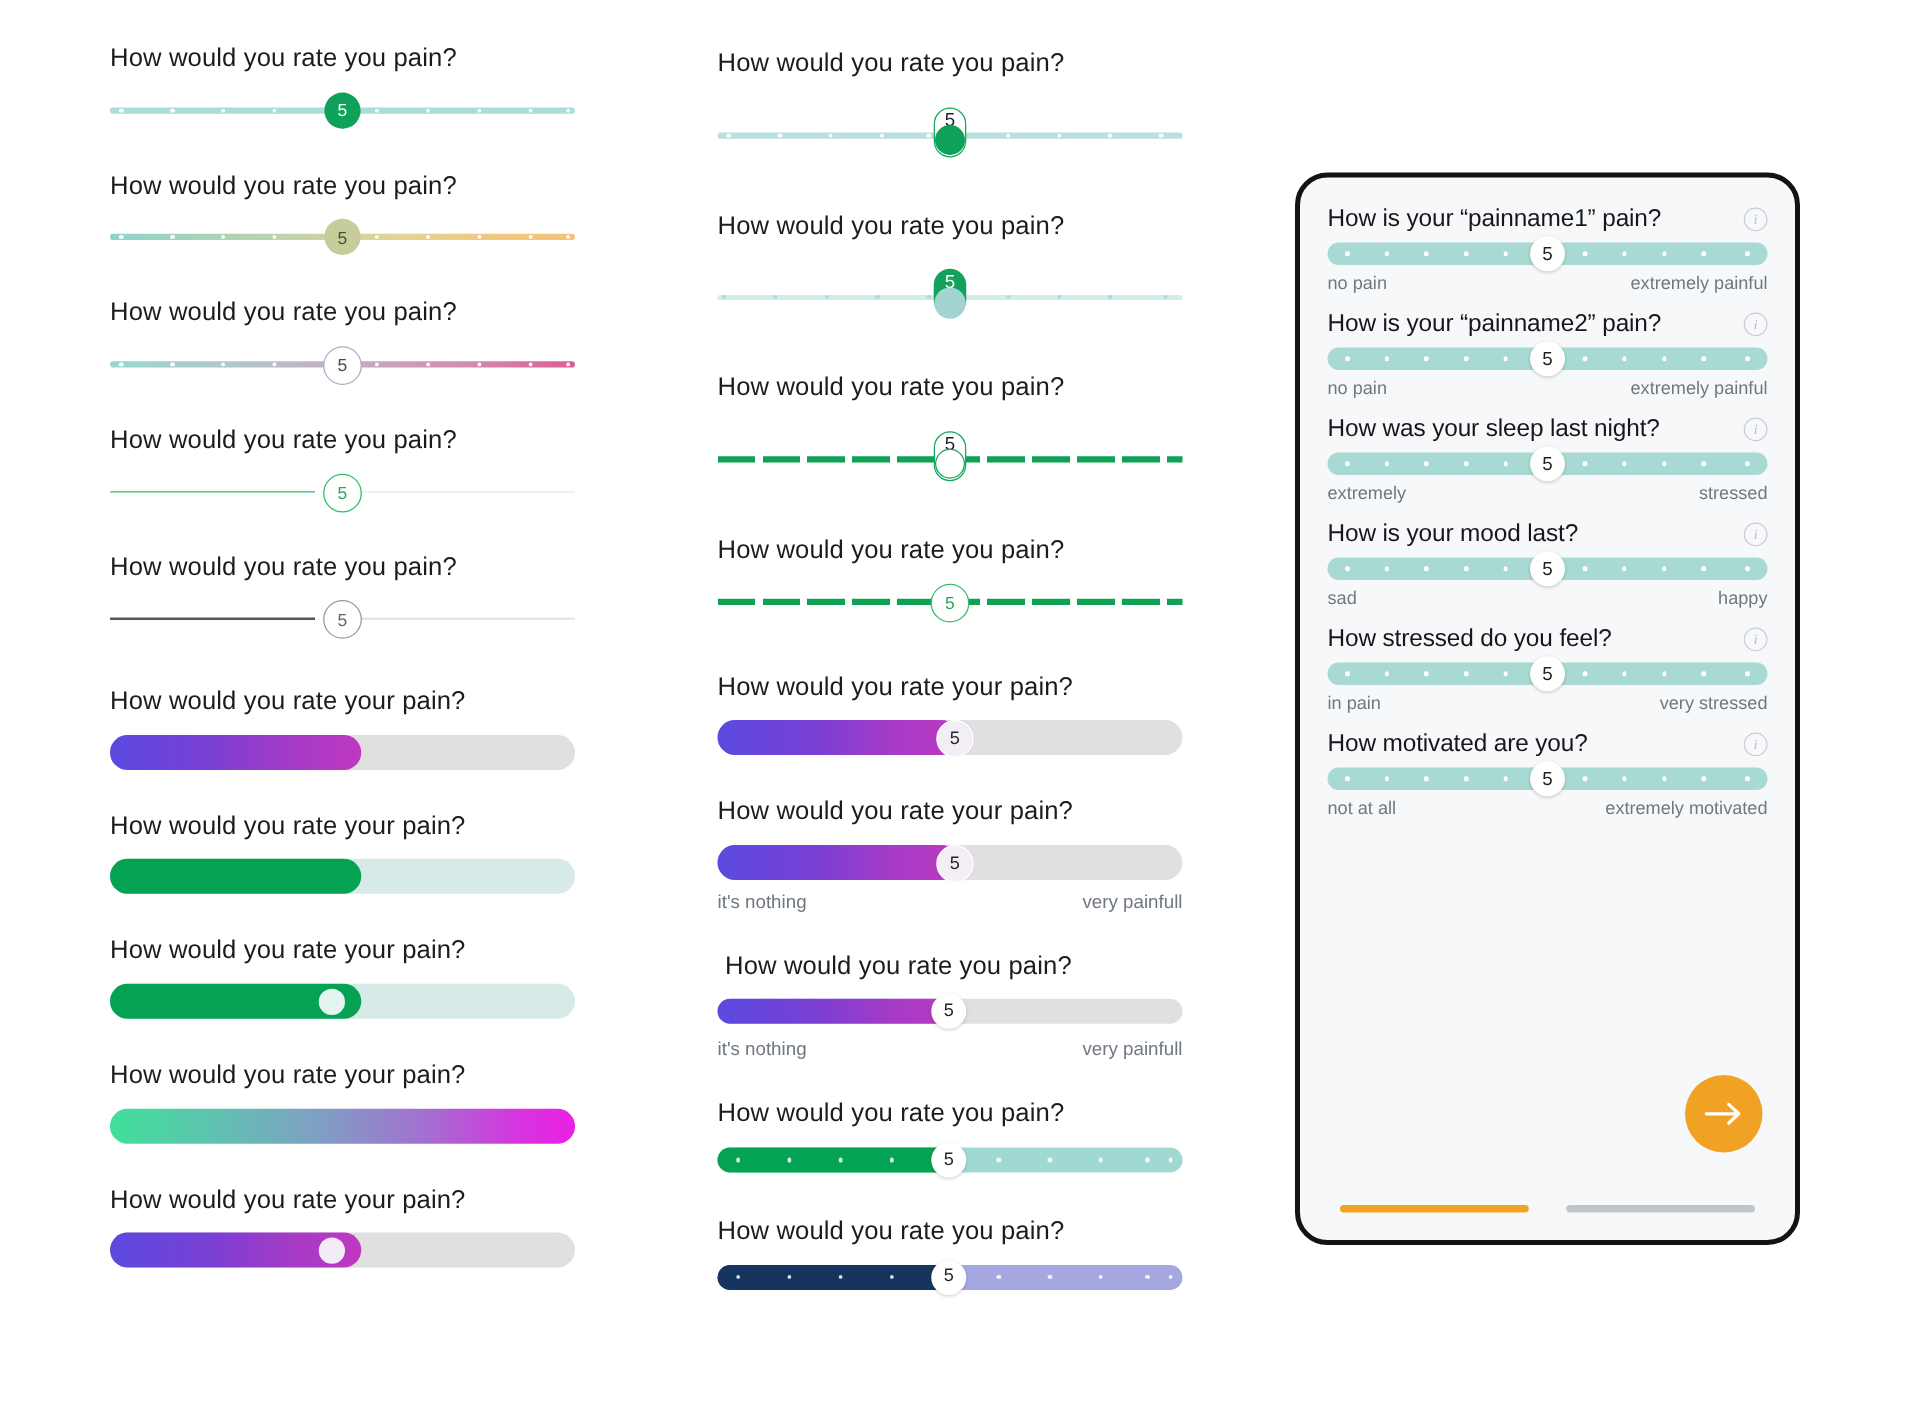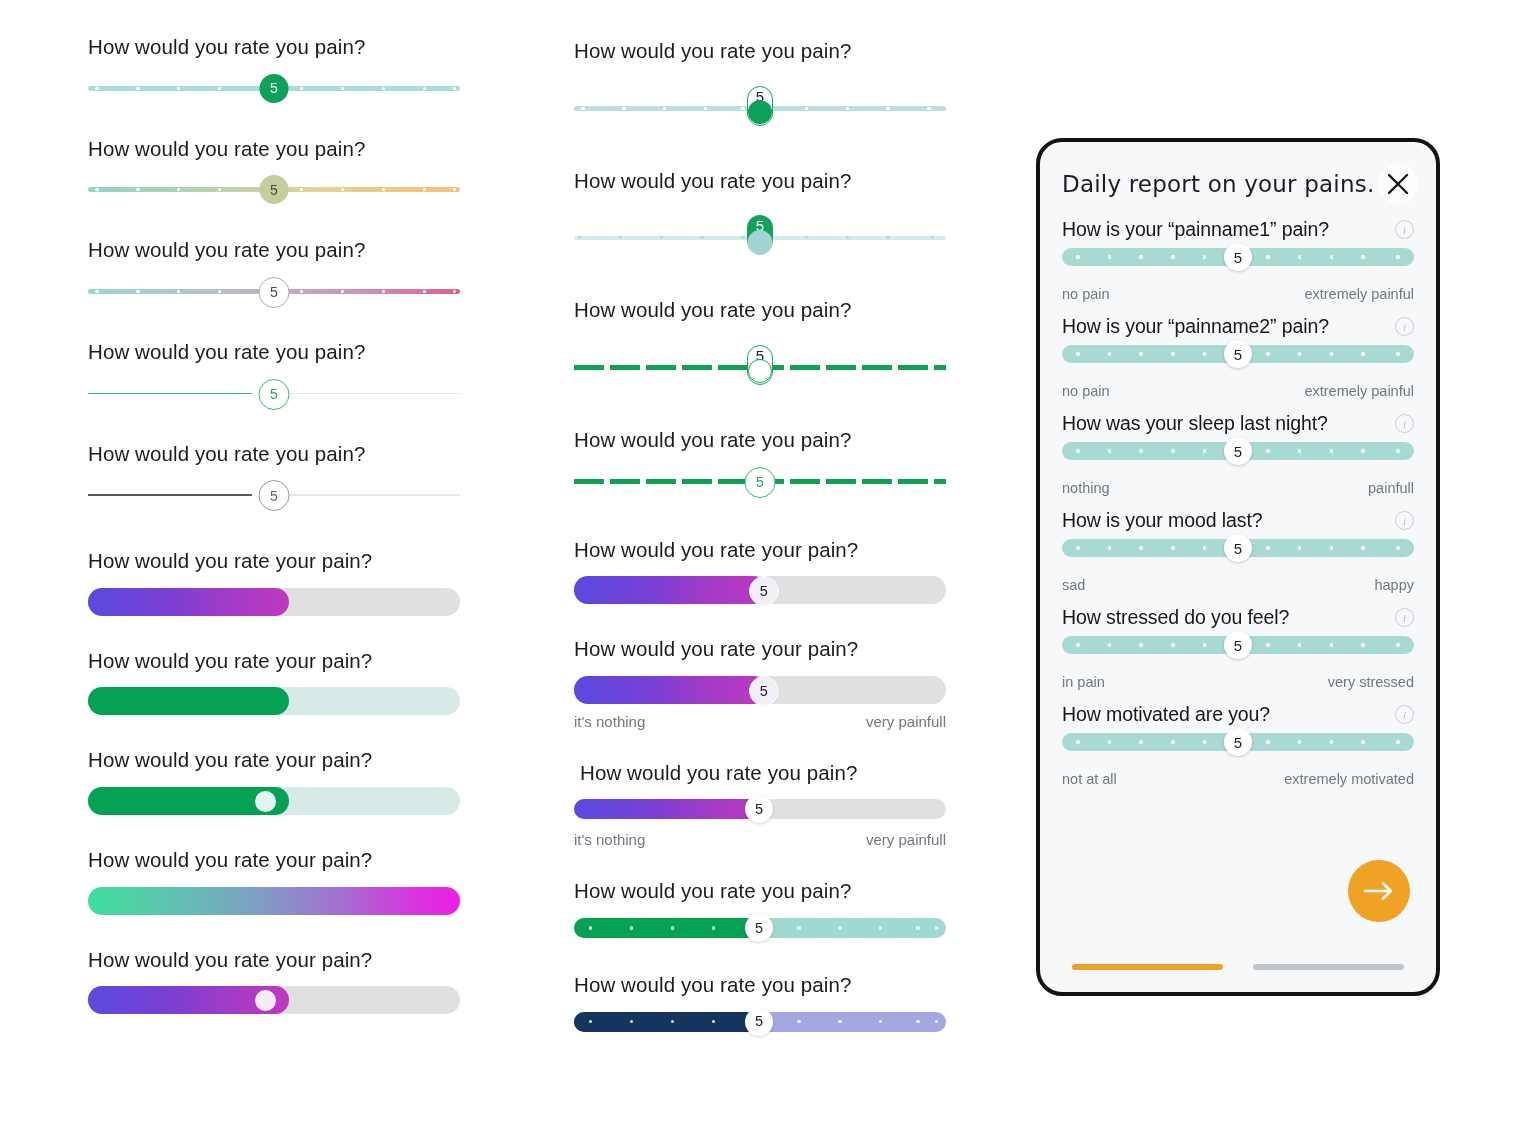--- a/index.html
+++ b/index.html
@@ -152,21 +152,21 @@
   .ph-track{position:absolute;left:0;right:0;top:0;height:18px;border-radius:10px;background:#a8dad3;}
   .ph-dots{position:absolute;left:0;right:0;top:0;height:18px;}
   .ph-dots i{position:absolute;top:7.4px;width:3.6px;height:3.6px;border-radius:50%;background:#ffffff;}
   .ph-knob{
     position:absolute;top:-5px;left:50%;transform:translateX(-50%);
     width:28px;height:28px;border-radius:50%;background:#ffffff;
     display:flex;align-items:center;justify-content:center;
     font-size:15px;color:#1d1f22;
     box-shadow:0 1px 3px rgba(0,0,0,.2);
   }
-  .ph-ends{display:flex;justify-content:space-between;font-size:14.5px;color:#70787f;margin-top:20px;}
+  .ph-ends{display:flex;justify-content:space-between;font-size:14.5px;color:#70787f;margin-top:7px;}
 
   .next-btn{
     position:absolute;right:26px;bottom:70px;
     width:62px;height:62px;border-radius:50%;background:#efa224;
     display:flex;align-items:center;justify-content:center;
   }
   .progress-row{
     position:absolute;left:32px;right:32px;bottom:22px;
     display:flex;gap:30px;
   }
@@ -433,28 +433,20 @@
             <i style="left:92%"></i>
             <i style="left:97%"></i>
         </div>
         <div class="bar-badge white" style="left:46%;top:-4px;">5</div>
       </div>
     </div>
   </div>
 
   <div id="phone">
 
-    <div class="ph-header">
-      <div class="ph-title">Daily report on your pains.</div>
-      <div class="close-btn">
-        <svg width="26" height="26" viewBox="0 0 26 26" aria-hidden="true">
-          <path d="M4 4 L22 22 M22 4 L4 22" stroke="#111315" stroke-width="2.4" stroke-linecap="round" fill="none"></path>
-        </svg>
-      </div>
-    </div>
 
     <div class="ph-item">
       <div class="ph-qrow">
         <span class="ph-q">How is your “painname1” pain?</span>
         <span class="info-icon">i</span>
       </div>
       <div class="ph-slider">
         <div class="ph-track"></div>
         <div class="ph-dots">
           <i style="left:4%"></i>
@@ -518,22 +510,22 @@
             <i style="left:40%"></i>
           <i style="left:58%"></i>
             <i style="left:67%"></i>
             <i style="left:76%"></i>
             <i style="left:85%"></i>
             <i style="left:95%"></i>
         </div>
         <div class="ph-knob">5</div>
       </div>
       <div class="ph-ends">
-        <span>nothing</span>
-        <span>painfull</span>
+        <span>extremely</span>
+        <span>stressed</span>
       </div>
     </div>
 
     <div class="ph-item">
       <div class="ph-qrow">
         <span class="ph-q">How is your mood last?</span>
         <span class="info-icon">i</span>
       </div>
       <div class="ph-slider">
         <div class="ph-track"></div>

